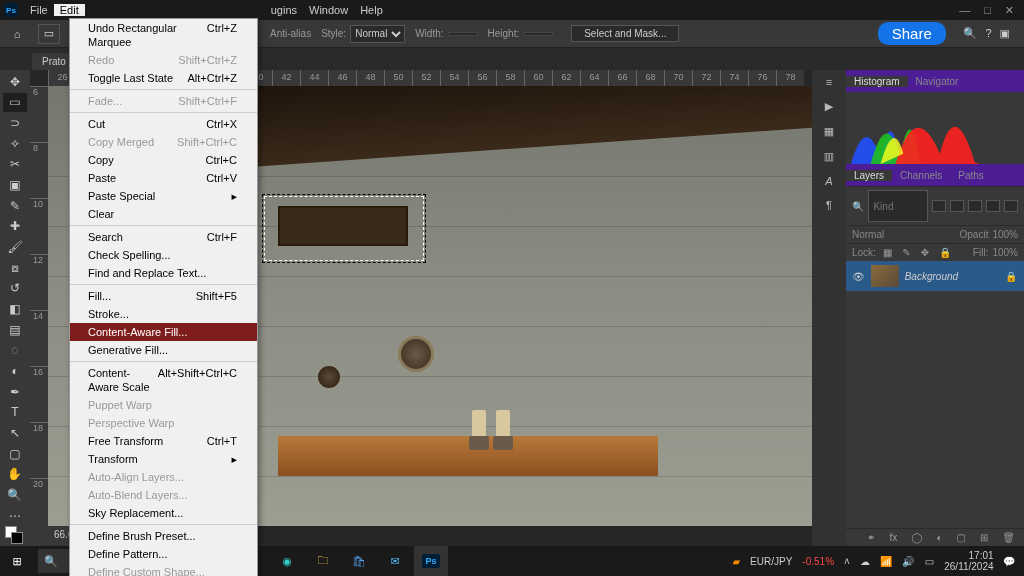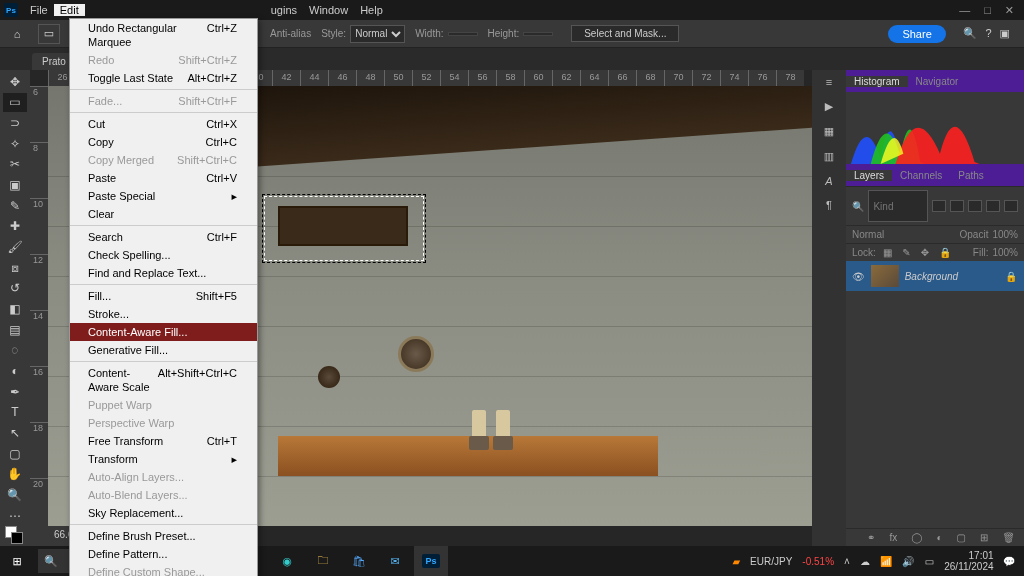--- a/index.html
+++ b/index.html
@@ -8,21 +8,21 @@
 .titlebar .ps-logo{width:14px;height:14px;background:#001e36;border-radius:2px;display:flex;align-items:center;justify-content:center;color:#31a8ff;font-size:8px;font-weight:bold;margin-right:6px}
 .menubar{display:flex;align-items:center;height:100%}
 .menubar span{padding:0 6px;cursor:pointer}
 .winctrl{margin-left:auto;display:flex;gap:14px;align-items:center;padding-right:6px;color:#999}
 .optbar{height:28px;background:#383838;display:flex;align-items:center;padding:0 6px;border-bottom:1px solid #222;gap:10px}
 .homebtn{width:22px;height:20px;display:flex;align-items:center;justify-content:center;color:#ccc}
 .opt-seg{display:flex;align-items:center;gap:4px;color:#999;font-size:10px}
 .opt-seg select{background:#2a2a2a;color:#ccc;border:1px solid #555;font-size:10px;height:18px}
 .opt-seg .val{background:#2a2a2a;border:1px solid #444;padding:1px 6px;min-width:30px;color:#666}
 .selmask{border:1px solid #555;background:#2a2a2a;padding:2px 12px;font-size:10px;margin-left:8px}
-.sharebtn{margin-left:auto;background:#1473e6;color:#fff;padding:3px 14px;border-radius:10px;font-size:11px}
+.sharebtn{margin-left:auto;background:#1473e6;color:#fff;padding:3px 14px;border-radius:10px;font-size:15px}
 .riicons{display:flex;gap:8px;padding:0 8px;color:#ccc}
 .tabbar{height:22px;background:#2a2a2a;display:flex;align-items:flex-end;padding-left:32px}
 .tab{background:#383838;padding:3px 10px;font-size:10px;color:#ccc;border-top-left-radius:3px;border-top-right-radius:3px}
 .workspace{position:absolute;top:70px;left:0;right:0;bottom:30px;display:flex}
 .tools{width:30px;background:#383838;display:flex;flex-direction:column;align-items:center;padding-top:2px;gap:1px;color:#ccc}
 .tools .t{width:24px;height:20px;display:flex;align-items:center;justify-content:center;font-size:12px}
 .tools .t.sel{background:#1f1f1f}
 .canvas-wrap{flex:1;position:relative;background:#262626}
 .ruler-h{position:absolute;top:0;left:18px;right:8px;height:16px;background:#383838;display:flex;color:#999;font-size:9px;overflow:hidden}
 .ruler-h span{width:56px;text-align:center;border-left:1px solid #666;padding-top:2px}
@@ -304,27 +304,27 @@
     <hr>
     <div class="mi dis">
       <span>Fade...</span>
       <span>Shift+Ctrl+F</span>
     </div>
     <hr>
     <div class="mi">
       <span>Cut</span>
       <span>Ctrl+X</span>
     </div>
+    <div class="mi dis">
+      <span>Copy Merged</span>
+      <span>Shift+Ctrl+C</span>
+    </div>
     <div class="mi">
       <span>Copy</span>
       <span>Ctrl+C</span>
-    </div>
-    <div class="mi dis">
-      <span>Copy Merged</span>
-      <span>Shift+Ctrl+C</span>
     </div>
     <div class="mi">
       <span>Paste</span>
       <span>Ctrl+V</span>
     </div>
     <div class="mi">
       <span>Paste Special</span>
       <span class="arrow">▸</span>
     </div>
     <div class="mi">

